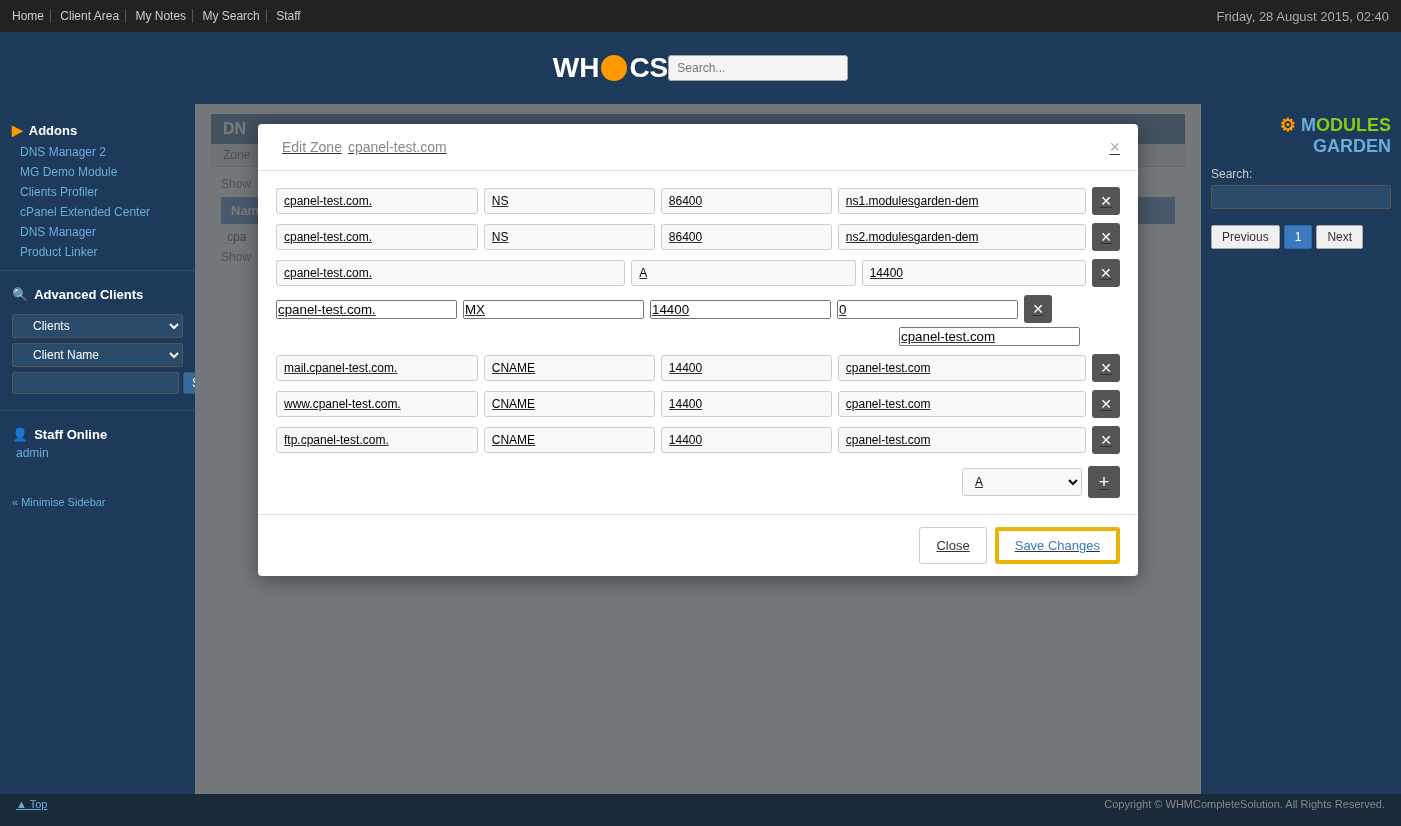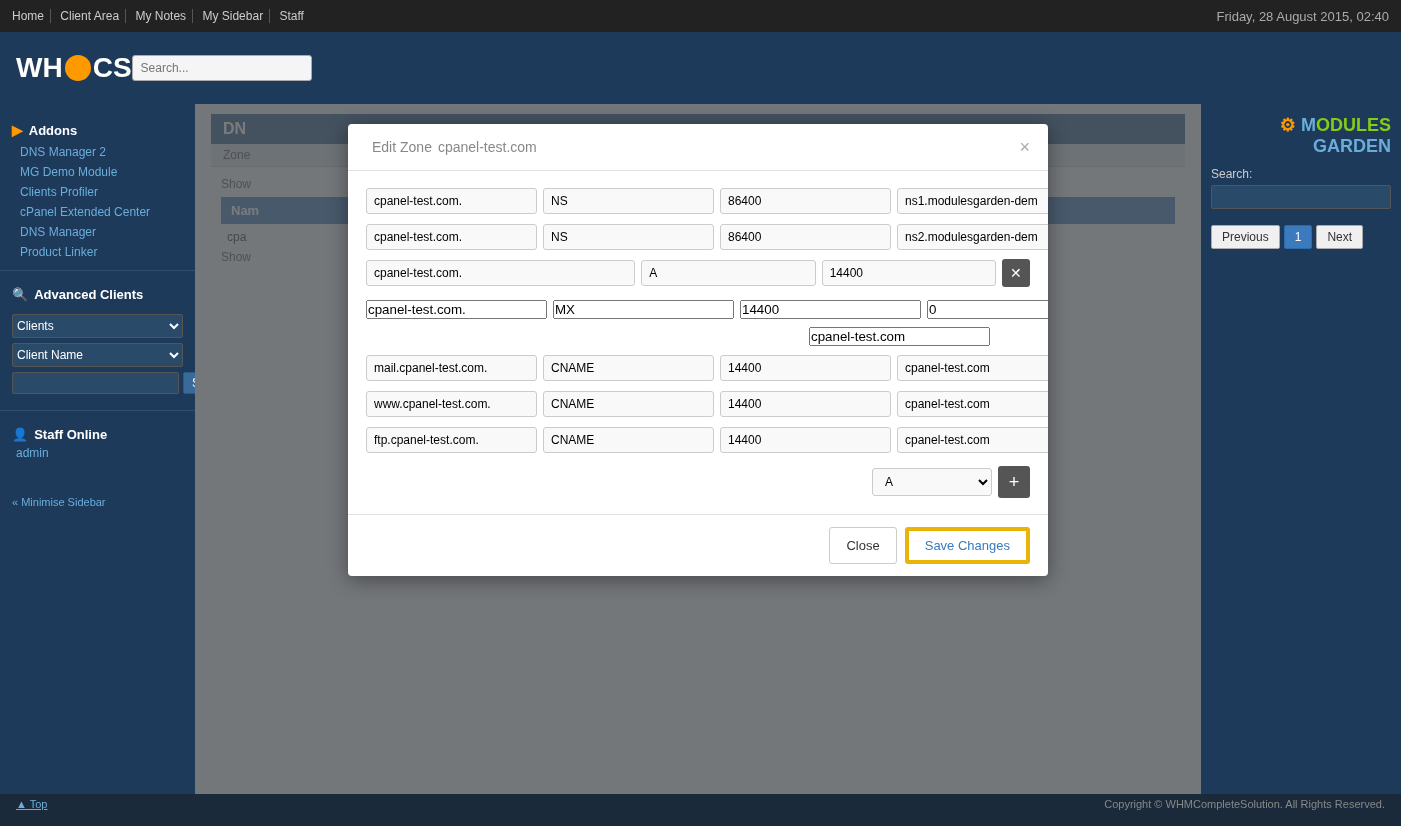--- a/index.html
+++ b/index.html
@@ -24,21 +24,21 @@
       border-right: 1px solid #555;
     }
     .top-nav-links a:last-child { border-right: none; }
     .top-nav-date { color: #aaa; font-size: 13px; }
 
     
     .header {
       background: #1e3a5a;
       display: flex;
       align-items: center;
-      justify-content: flex-start;
+      justify-content: center;
       padding: 8px 16px;
       height: 72px;
     }
     .logo {
       display: flex;
       align-items: center;
       font-size: 28px;
       font-weight: bold;
       color: white;
     }
@@ -77,21 +77,21 @@
       color: #6aaddb;
       text-decoration: none;
       padding: 3px 20px;
       font-size: 12px;
     }
     .sidebar-divider { height: 1px; background: #2d4f70; margin: 8px 0; }
     .sidebar-search-section { padding: 8px 12px; }
     .sidebar-search-section select {
       width: 100%;
       margin-bottom: 5px;
-      padding: 3px 0;
+      padding: 3px 16px;
       font-size: 12px;
       border: 1px solid #555;
       background: #2a4a6a;
       color: white;
       border-radius: 2px;
     }
     .sidebar-search-row {
       display: flex;
       gap: 4px;
     }
@@ -216,25 +216,26 @@
       background: rgba(0,0,0,0.5);
       display: flex;
       align-items: flex-start;
       justify-content: center;
       padding-top: 20px;
       z-index: 100;
     }
     .modal {
       background: white;
       border-radius: 4px;
-      width: 700px;
+      width: 880px;
       max-height: 680px;
       overflow-y: auto;
       box-shadow: 0 4px 20px rgba(0,0,0,0.4);
       position: relative;
+      text-decoration: underline;
     }
     .modal-header {
       padding: 14px 18px;
       border-bottom: 1px solid #e0e0e0;
       display: flex;
       align-items: center;
       justify-content: space-between;
     }
     .modal-title {
       font-size: 16px;
@@ -363,21 +364,21 @@
     .footer-top { color: #6aaddb; font-size: 11px; }
   </style>
 </head>
 <body>
 
 <div class="top-nav">
   <div class="top-nav-links">
     <a href="#">Home</a>
     <a href="#">Client Area</a>
     <a href="#">My Notes</a>
-    <a href="#">My Sidebar</a>
+    <a href="#">My Search</a>
     <a href="#">Staff</a>
   </div>
   <div class="top-nav-date">Friday, 28 August 2015, 02:40</div>
 </div>
 
 <div class="header">
   <div class="logo">
     <span class="logo-wh">WH</span>
     <span class="logo-m" style="display:inline-flex;align-items:center;justify-content:center;width:26px;height:26px;background:#f90;border-radius:50%;font-size:16px;margin:0 2px;">⚙</span>
     <span class="logo-cs">CS</span>

